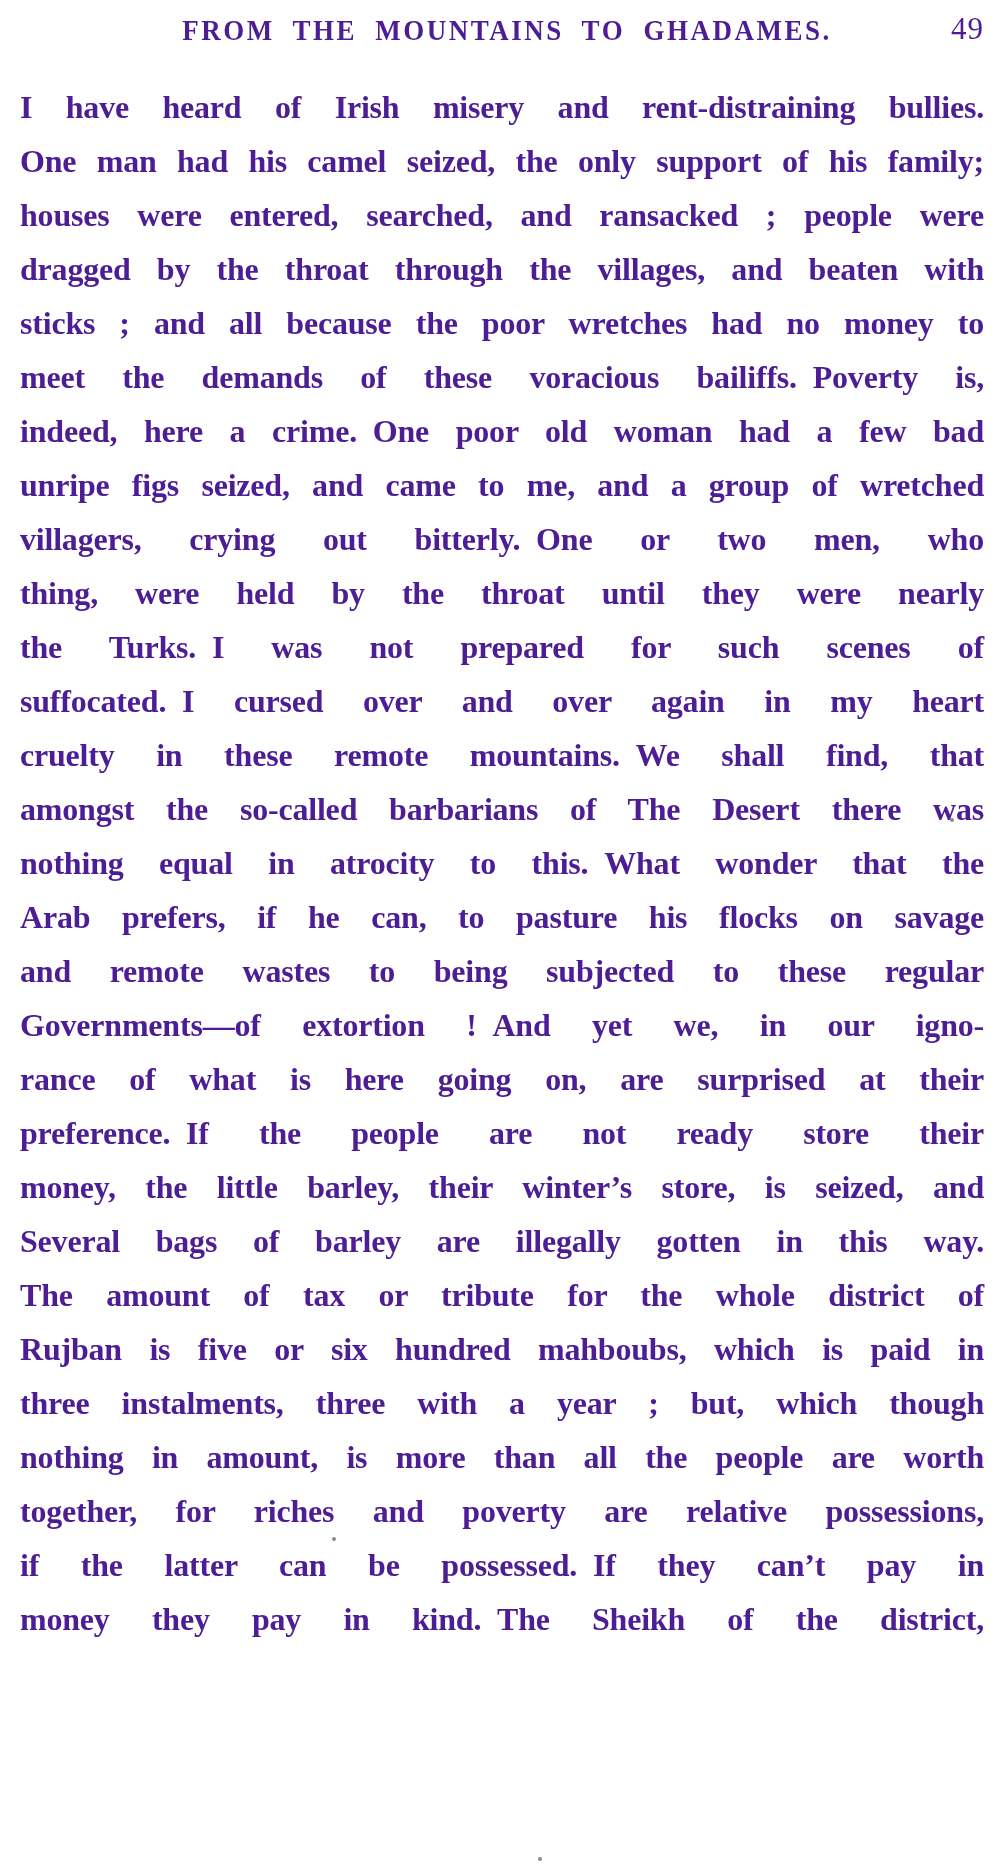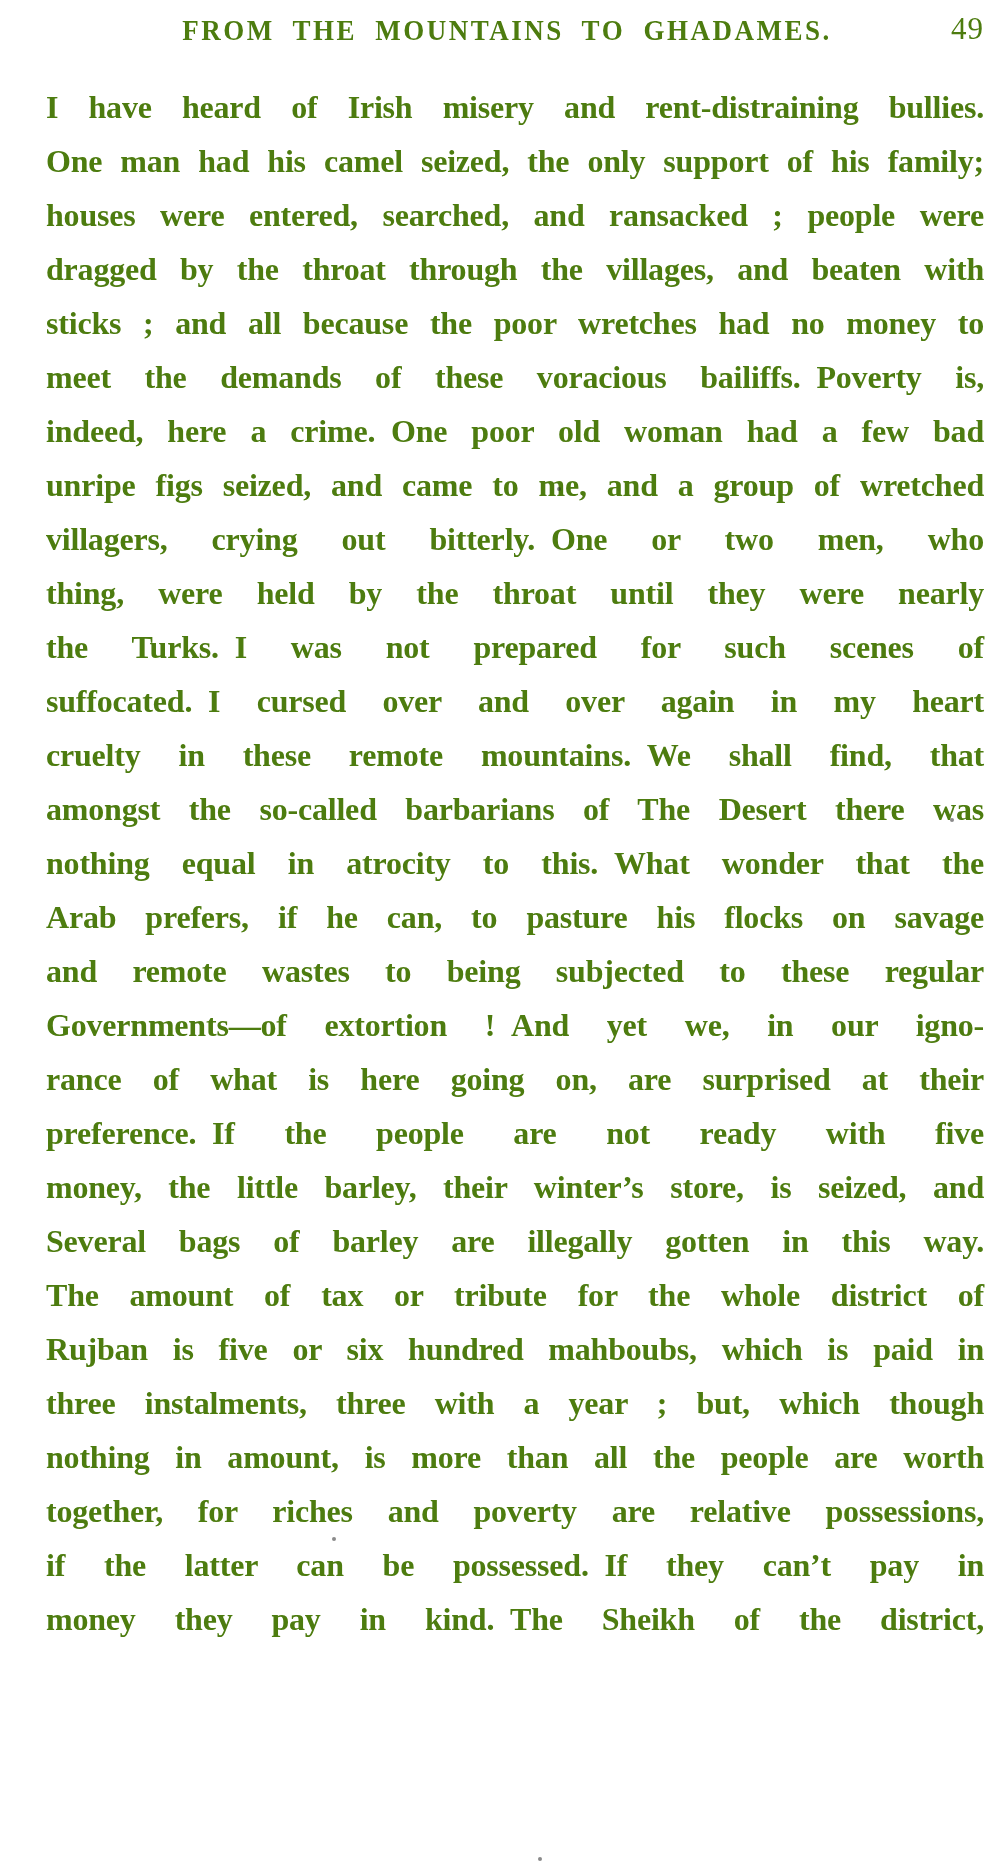--- a/index.html
+++ b/index.html
@@ -8,21 +8,21 @@
     background: #ffffff;
   }
 
   .page {
     position: relative;
     width: 1000px;
     height: 1865px;
     background: #ffffff;
     overflow: hidden;
     font-family: "Liberation Serif", "DejaVu Serif", serif;
-    color: #4d7c0f;
+    color: #4c1d95;
   }
 
   
   .running-head {
     position: absolute;
     top: 12px;
     left: 0;
     right: 0;
     height: 40px;
   }
@@ -44,21 +44,21 @@
     font-size: 31px;
     line-height: 34px;
     font-weight: normal;
     letter-spacing: 1px;
   }
 
   
   .body-text {
     position: absolute;
     top: 80px;
-    left: 46px;
+    left: 20px;
     right: 16px;
   }
   .text-line {
     height: 54px;
     line-height: 54px;
     font-size: 32px;
     font-weight: bold;
     letter-spacing: -0.2px;
     text-align: justify;
     text-align-last: justify;
@@ -126,21 +126,21 @@
       <div class="text-line">thing, were held by the throat until they were nearly</div>
       <div class="text-line">the Turks. I was not prepared for such scenes of</div>
       <div class="text-line">suffocated. I cursed over and over again in my heart</div>
       <div class="text-line">cruelty in these remote mountains. We shall find, that</div>
       <div class="text-line">amongst the so-called barbarians of The Desert there was</div>
       <div class="text-line">nothing equal in atrocity to this. What wonder that the</div>
       <div class="text-line">Arab prefers, if he can, to pasture his flocks on savage</div>
       <div class="text-line">and remote wastes to being subjected to these regular</div>
       <div class="text-line">Governments—of extortion ! And yet we, in our igno-</div>
       <div class="text-line">rance of what is here going on, are surprised at their</div>
-      <div class="text-line">preference. If the people are not ready with five</div>
+      <div class="text-line">preference. If the people are not ready store their</div>
       <div class="text-line">money, the little barley, their winter’s store, is seized, and</div>
       <div class="text-line">Several bags of barley are illegally gotten in this way.</div>
       <div class="text-line">The amount of tax or tribute for the whole district of</div>
       <div class="text-line">Rujban is five or six hundred mahboubs, which is paid in</div>
       <div class="text-line">three instalments, three with a year ; but, which though</div>
       <div class="text-line">nothing in amount, is more than all the people are worth</div>
       <div class="text-line">together, for riches and poverty are relative possessions,</div>
       <div class="text-line">if the latter can be possessed. If they can’t pay in</div>
       <div class="text-line">money they pay in kind. The Sheikh of the district,</div>
     </div>

